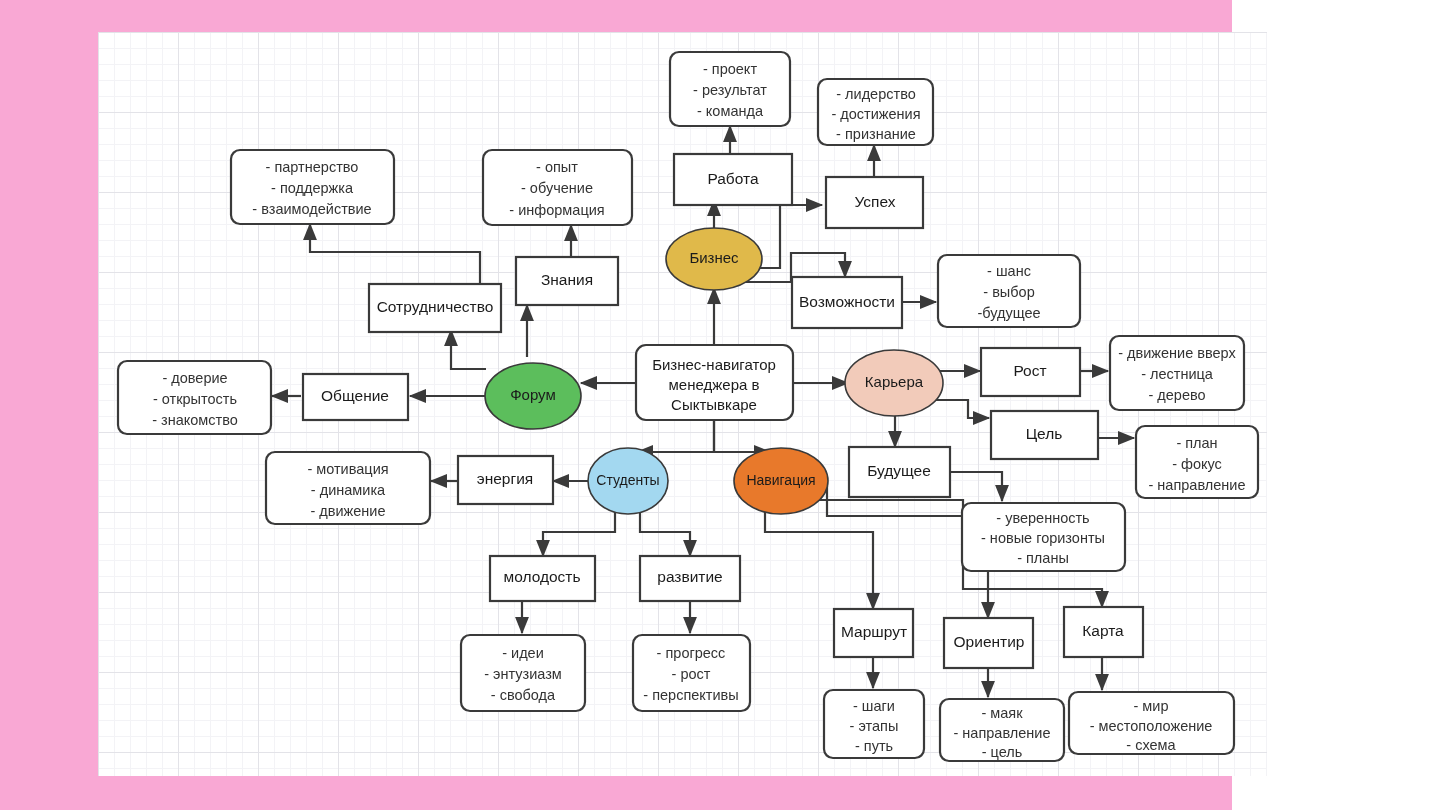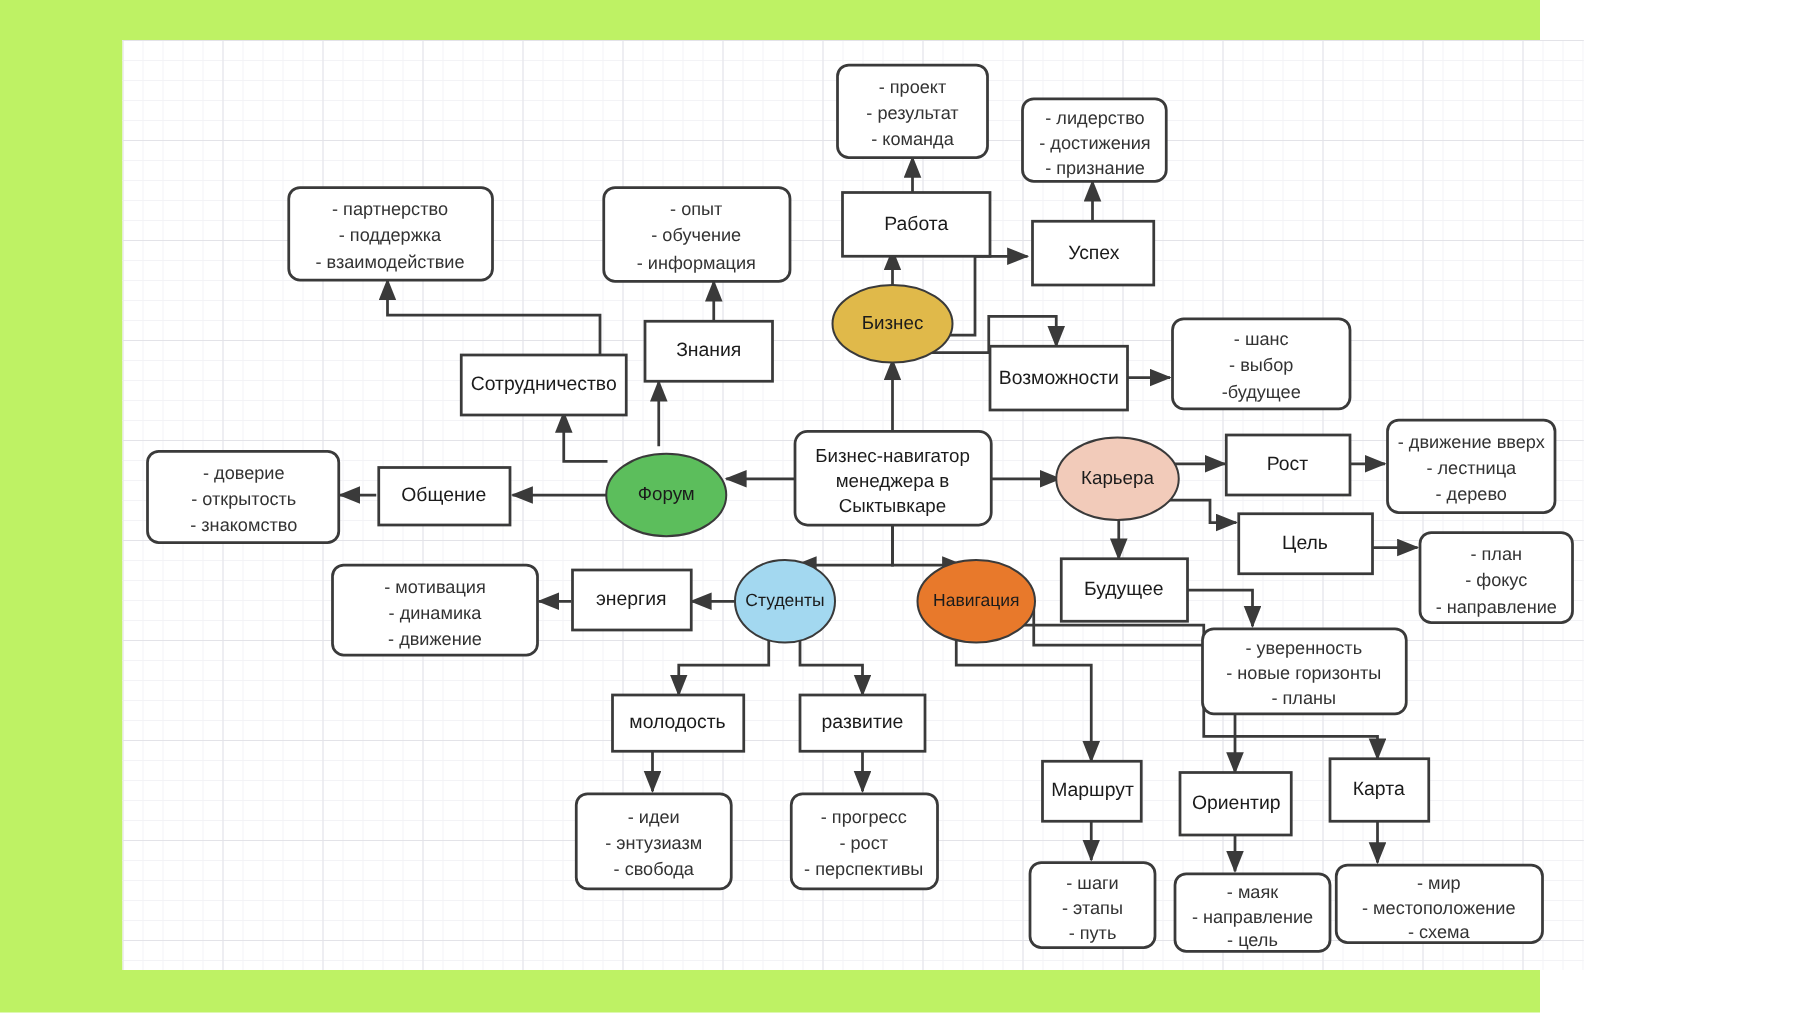--- a/index.html
+++ b/index.html
@@ -1,19 +1,19 @@
 <!DOCTYPE html>
 <html><head>
 <meta charset="utf-8">
 <title>Mind Map</title>
 <style>
   html,body{margin:0;padding:0;background:#ffffff;}
   body{width:1440px;height:810px;overflow:hidden;
        font-family:"Liberation Sans","DejaVu Sans",sans-serif;}
-  #canvas{position:relative;width:1232px;height:810px;background:#bef264;}
+  #canvas{position:relative;width:1232px;height:810px;background:#f9a8d4;}
   #grid{position:absolute;left:98px;top:32px;width:1169px;height:744px;
         background-color:#ffffff;
         background-image:
           linear-gradient(to right, #e3e3e8 1px, transparent 1px),
           linear-gradient(to bottom, #e3e3e8 1px, transparent 1px),
           linear-gradient(to right, #f3f3f6 1px, transparent 1px),
           linear-gradient(to bottom, #f3f3f6 1px, transparent 1px);
         background-size:80px 80px, 80px 80px, 16px 16px, 16px 16px;
         background-position:0 0,0 0,0 0,0 0;}
   svg#diagram{position:absolute;left:0;top:0;width:1440px;height:810px;}

